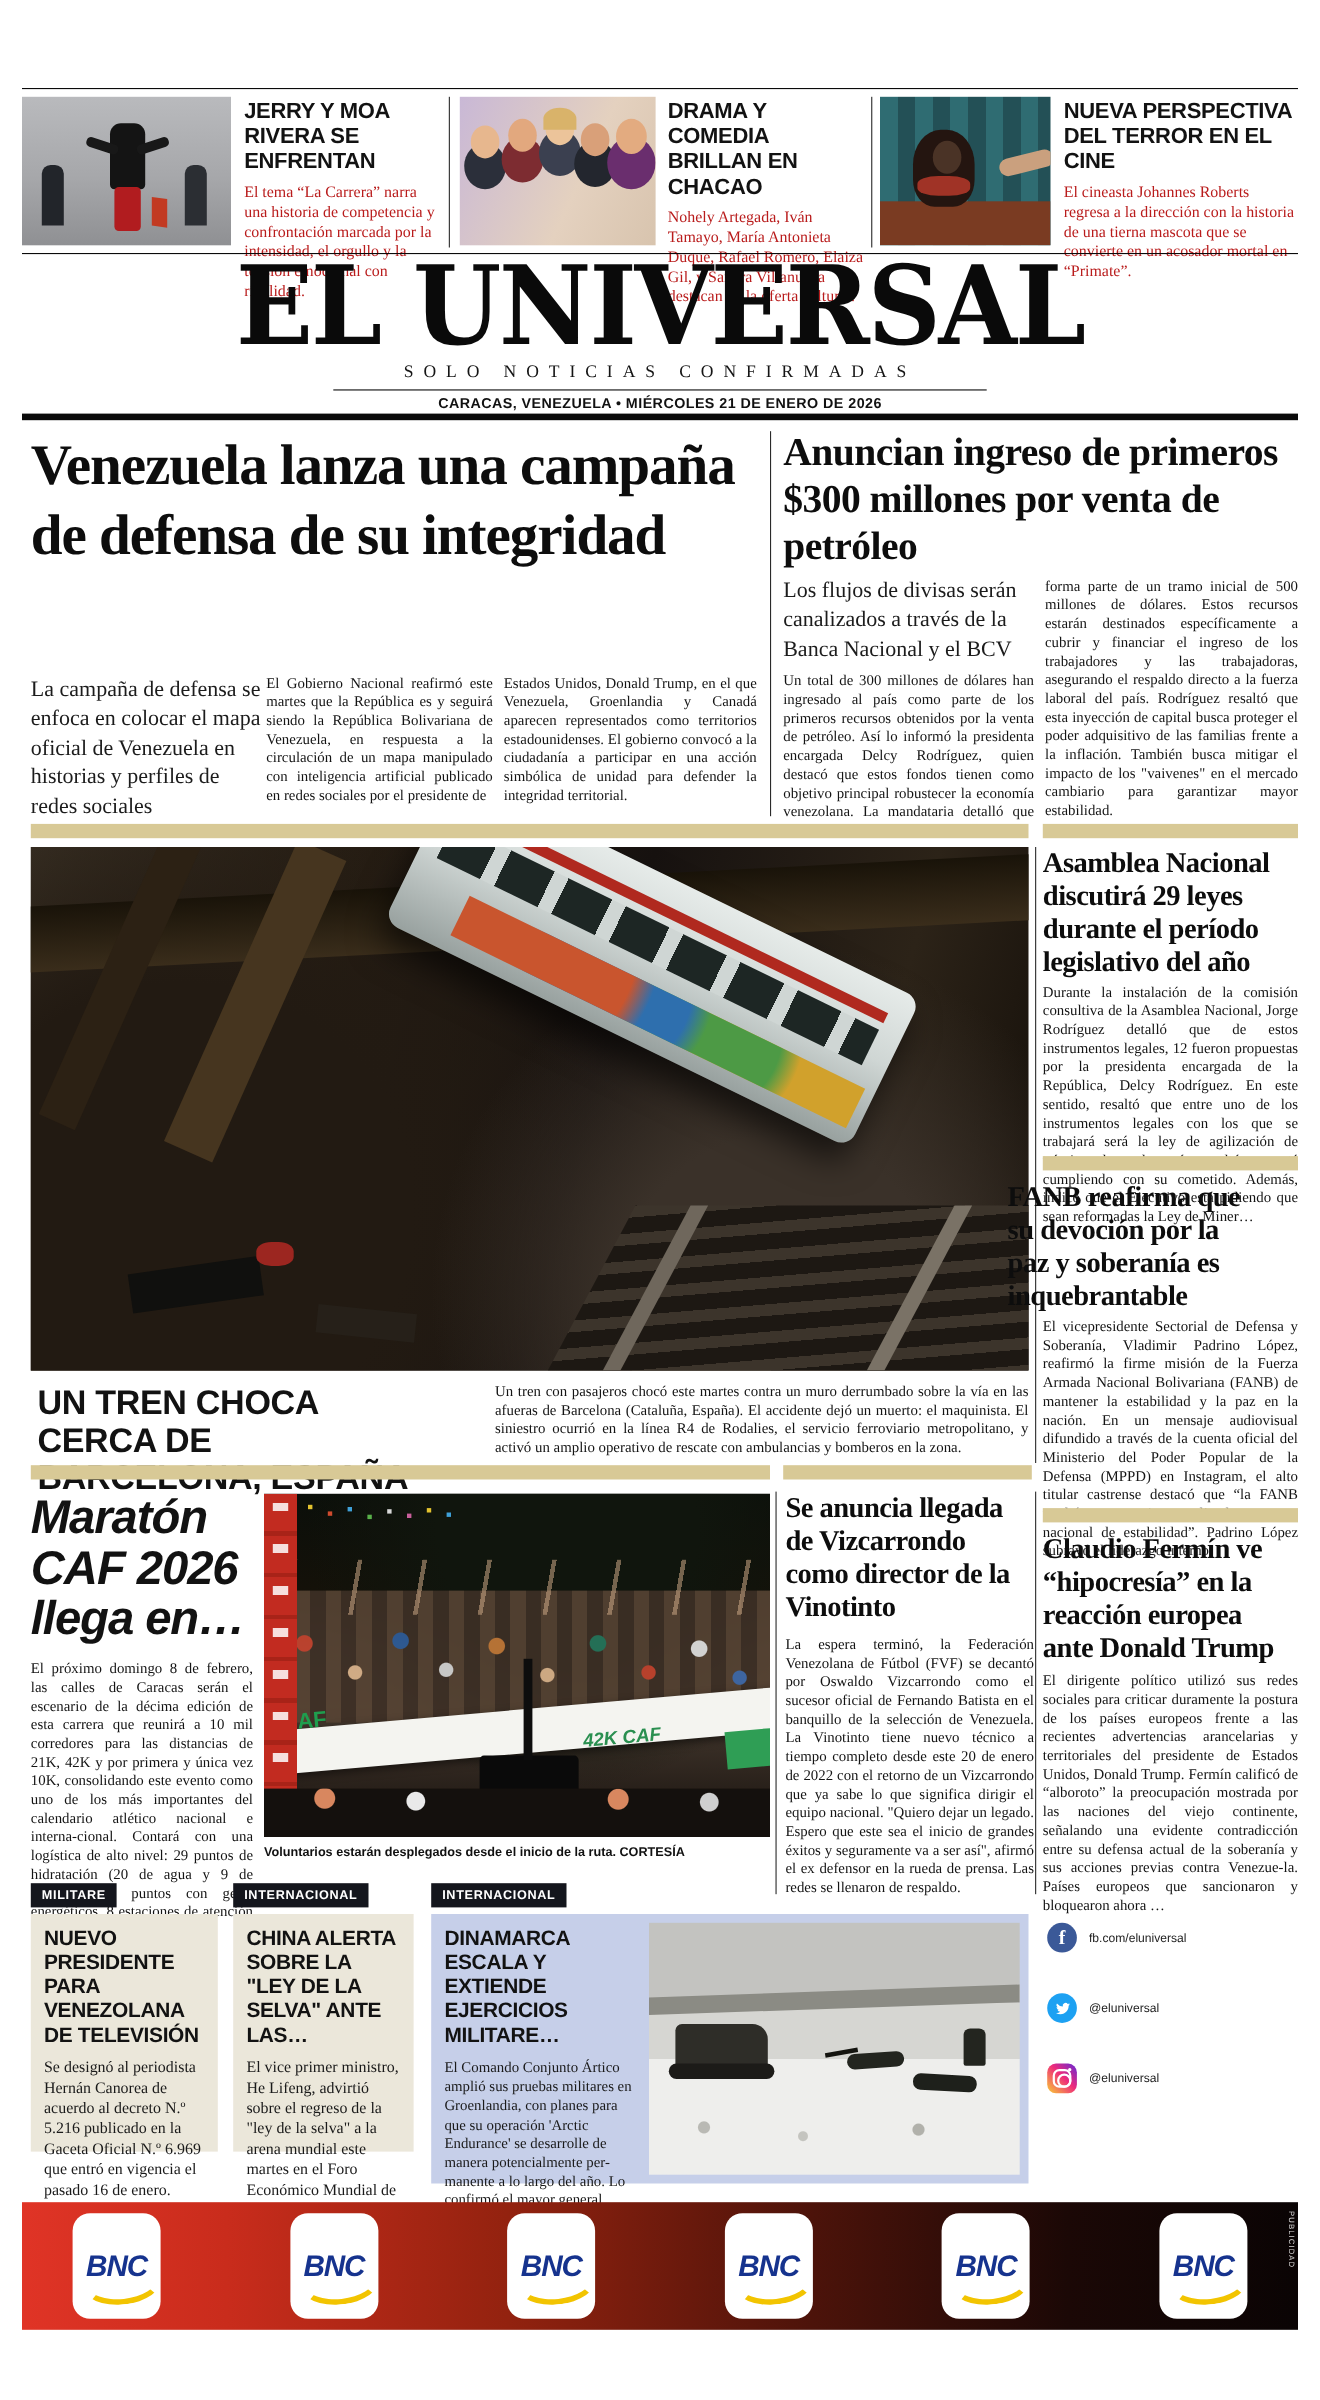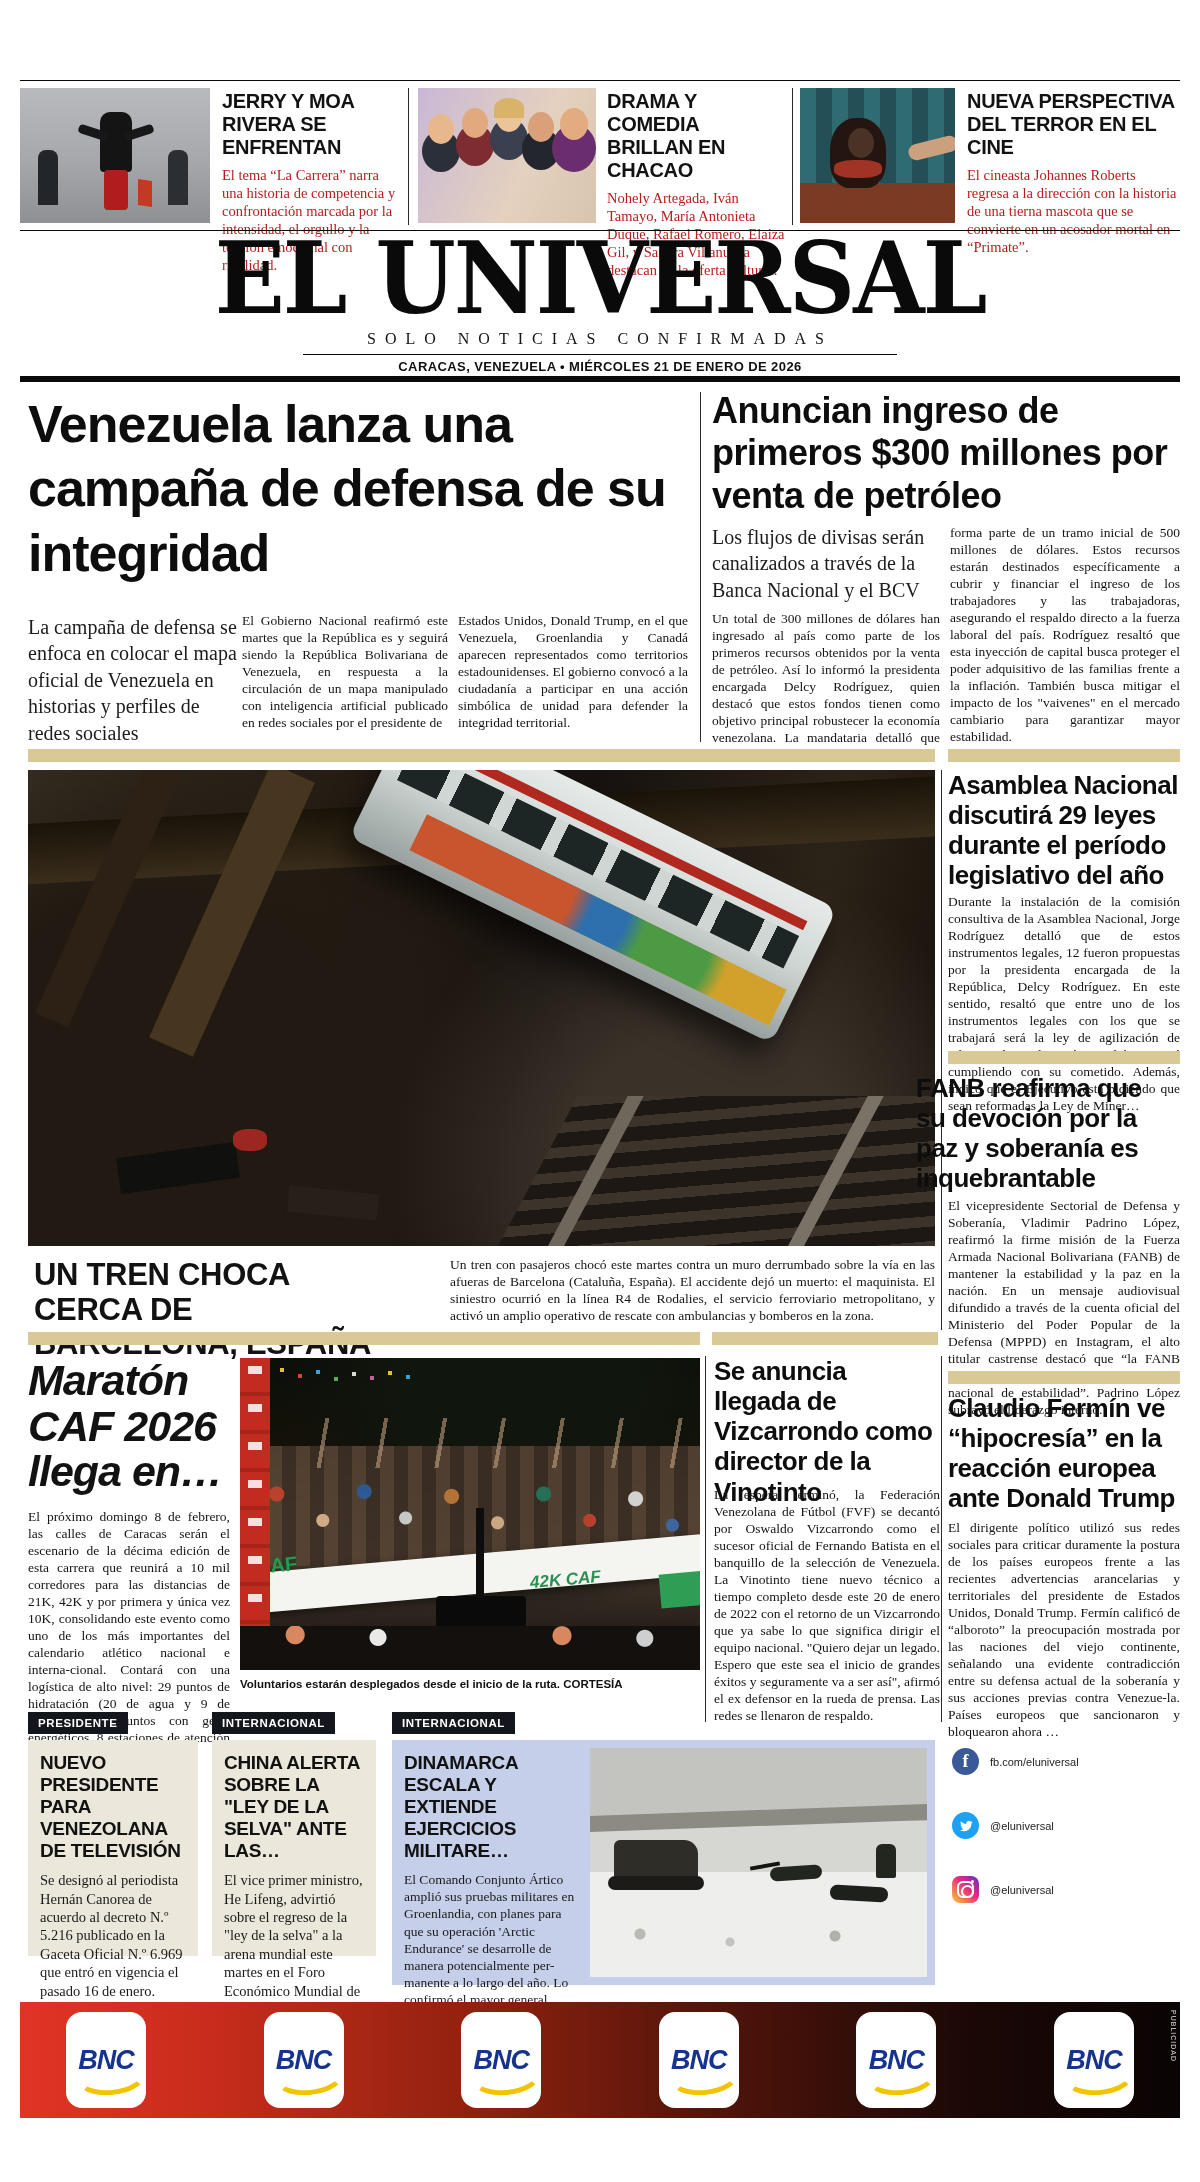--- a/index.html
+++ b/index.html
@@ -4,21 +4,21 @@
 <style>
   html,body{margin:0;padding:0;background:#fff;}
   #page{position:relative;width:1200px;height:2182px;background:#fff;overflow:hidden;
         font-family:"Liberation Sans",sans-serif;}
   .abs{position:absolute;}
   .rule-h{background:#0a0a0a;height:1px;}
   .rule-v{background:#2a2a2a;width:1px;}
   .thickbar{background:#0a0a0a;}
   .tanbar{background:#d8c996;}
   .cond{font-family:"Liberation Sans",sans-serif;font-weight:700;letter-spacing:-0.3px;color:#121212;}
-  .serifhead{font-family:Liberation Sans, sans-serif;font-weight:700;color:#0d0d0d;}
+  .serifhead{font-family:Liberation Serif, serif;font-weight:700;color:#0d0d0d;}
   .deck{font-family:"Liberation Serif",serif;font-size:20px;line-height:1.32;color:#1c1c1c;}
   .bodytxt{font-family:"Liberation Serif",serif;font-size:13.5px;line-height:1.26;text-align:justify;color:#141414;}
   .photo{position:absolute;overflow:hidden;background:#555;}
   .masthead{font-family:"DejaVu Serif",serif;font-weight:900;color:#0a0a0a;letter-spacing:-2px;
             transform:scaleY(1.08);transform-origin:center bottom;white-space:nowrap;}
   .tagline{font-family:Liberation Serif, serif;letter-spacing:9px;color:#141414;}
   .dateline{font-family:"Liberation Sans",sans-serif;font-weight:600;font-size:13px;letter-spacing:.4px;color:#111;}
   .kicker{background:#14161d;color:#fff;font-weight:700;font-size:11.5px;letter-spacing:.6px;
           padding:5px 10px;display:inline-block;font-family:"Liberation Sans",sans-serif;}
   .story-box{position:absolute;padding:12px 12px;box-sizing:border-box;}
@@ -206,21 +206,21 @@
          #14100d;"></div>
   </div>
   <div class="abs caption-bold" style="left:240px;top:1678px;width:460px;">Voluntarios estarán desplegados desde el inicio de la ruta. CORTESÍA</div>
 
   <div class="abs rule-v" style="left:705px;top:1356px;height:366px;"></div>
   <div class="abs rule-v" style="left:941px;top:1356px;height:366px;"></div>
 
   <div class="abs serifhead" style="left:714px;top:1356px;width:224px;font-size:26px;line-height:1.16;letter-spacing:-0.5px;">Se anuncia llegada de Vizcarrondo como director de la Vinotinto</div>
   <div class="abs bodytxt" style="left:714px;top:1486px;width:226px;">La espera terminó, la Federación Venezolana de Fútbol (FVF) se decantó por Oswaldo Vizcarrondo como el sucesor oficial de Fernando Batista en el banquillo de la selección de Venezuela. La Vinotinto tiene nuevo técnico a tiempo completo desde este 20 de enero de 2022 con el retorno de un Vizcarrondo que ya sabe lo que significa dirigir el equipo nacional. "Quiero dejar un legado. Espero que este sea el inicio de grandes éxitos y seguramente va a ser así", afirmó el ex defensor en la rueda de prensa. Las redes se llenaron de respaldo.</div>
 
-  <div class="abs kicker" style="left:28px;top:1712px;">PRESIDENTE</div>
+  <div class="abs kicker" style="left:28px;top:1712px;">MILITARE</div>
   <div class="abs kicker" style="left:212px;top:1712px;">INTERNACIONAL</div>
   <div class="abs kicker" style="left:392px;top:1712px;">INTERNACIONAL</div>
 
   <div class="story-box" style="left:28px;top:1740px;width:170px;height:216px;background:#ebe7da;">
     <div class="cond boxhead">NUEVO PRESIDENTE PARA VENEZOLANA DE TELEVISIÓN</div>
     <div class="boxbody">Se designó al periodista Hernán Canorea de acuerdo al decreto N.º 5.216 publicado en la Gaceta Oficial N.º 6.969 que entró en vigencia el pasado 16 de enero. Canorea tiene amplia trayectoria en el sistema de medios públicos.</div>
   </div>
 
   <div class="story-box" style="left:212px;top:1740px;width:164px;height:216px;background:#ebe7da;">
     <div class="cond boxhead">CHINA ALERTA SOBRE LA "LEY DE LA SELVA" ANTE LAS…</div>

